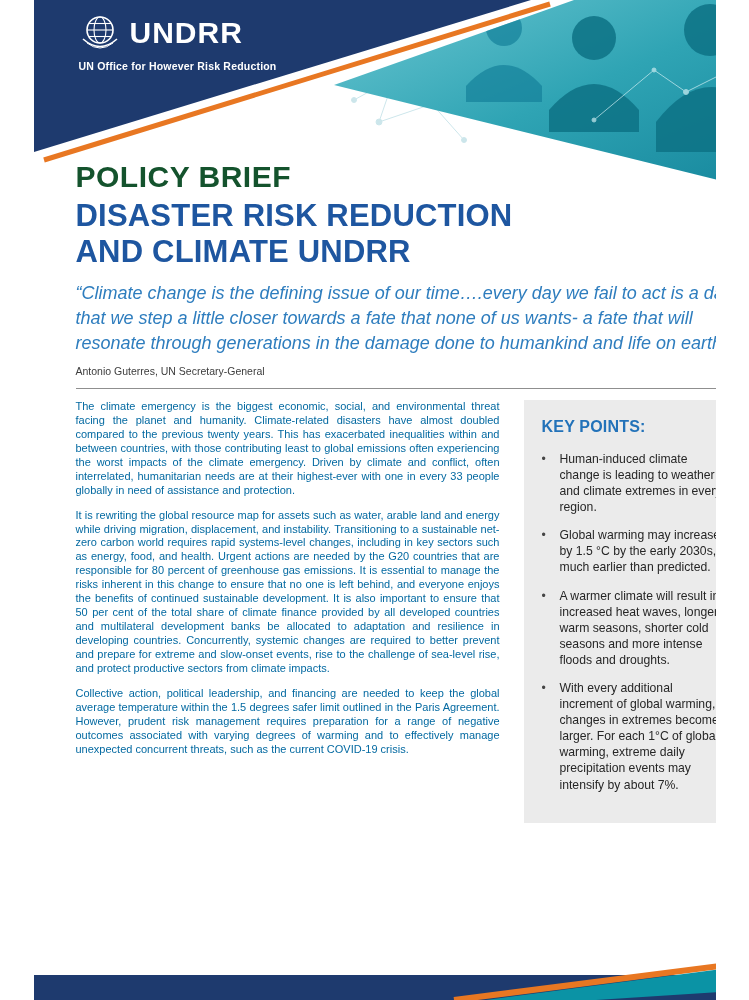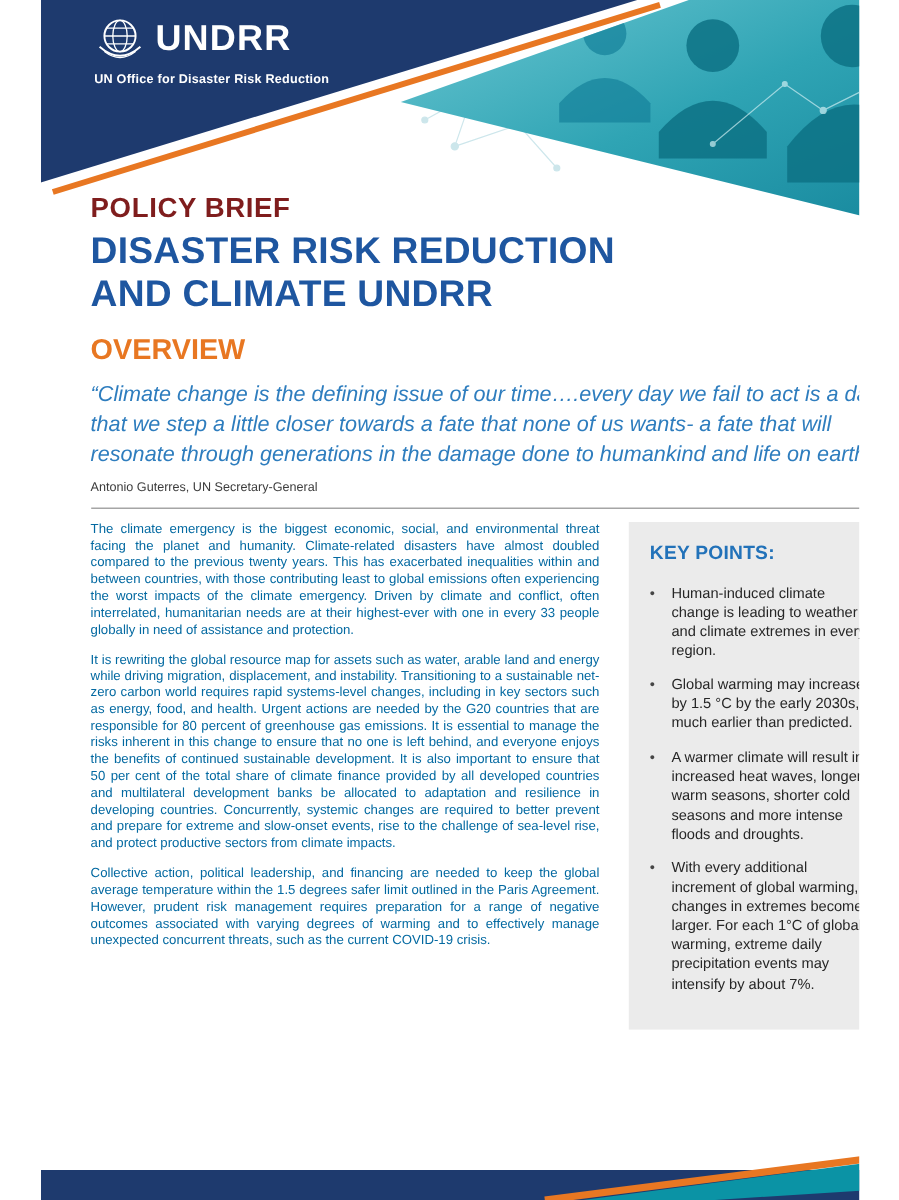--- a/index.html
+++ b/index.html
@@ -11,21 +11,21 @@
   }
   .header-art { position:absolute; top:0; left:0; pointer-events:none; }
   .footer-art { position:absolute; bottom:0; left:0; pointer-events:none; }
 
   .logo-block { position:absolute; top:12px; left:45px; color:#ffffff; z-index:5; }
   .logo-row { display:flex; align-items:center; gap:9px; }
   .logo-text { font-size:30px; font-weight:bold; letter-spacing:1px; line-height:1; }
   .logo-subtitle { font-size:10.5px; font-weight:bold; margin-top:6px; letter-spacing:.2px; }
 
   main { position:absolute; top:162px; left:42px; width:666px; z-index:4; }
-  .kicker { color:#7f1d1d; font-size:23px; font-weight:bold; letter-spacing:.5px; line-height:1; }
+  .kicker { color:#14532d; font-size:30px; font-weight:bold; letter-spacing:.5px; line-height:1; }
   h1.doc-title { color:#1e56a0; font-size:31px; font-weight:bold; line-height:1.15; margin-top:6px; letter-spacing:.2px; }
   .overview-title { color:#e87722; font-size:24px; font-weight:bold; margin-top:18px; line-height:1; }
   .quote { color:#2e7dbe; font-style:italic; font-size:18px; line-height:1.38; margin-top:12px; }
   .attribution { color:#3c3c3c; font-size:10.5px; margin-top:9px; }
   hr.divider { border:none; border-top:1px solid #8f8f8f; margin-top:11px; }
 
   .columns { display:flex; gap:24px; margin-top:11px; align-items:flex-start; }
   article.body-copy { flex:0 0 424px; font-size:11px; line-height:1.27; color:#0369a1; text-align:justify; }
   article.body-copy p + p { margin-top:11px; }
 
@@ -115,31 +115,30 @@
         <circle cx="21" cy="18" r="13" fill="none" stroke="#ffffff" stroke-width="1.6"></circle>
         <ellipse cx="21" cy="18" rx="6" ry="13" fill="none" stroke="#ffffff" stroke-width="1.1"></ellipse>
         <line x1="8" y1="18" x2="34" y2="18" stroke="#ffffff" stroke-width="1.1"></line>
         <line x1="10" y1="11.5" x2="32" y2="11.5" stroke="#ffffff" stroke-width="1.1"></line>
         <line x1="10" y1="24.5" x2="32" y2="24.5" stroke="#ffffff" stroke-width="1.1"></line>
         <path d="M4,27 Q21,42 38,27" fill="none" stroke="#ffffff" stroke-width="1.6"></path>
         <path d="M8,31 Q21,41 34,31" fill="none" stroke="#ffffff" stroke-width="1"></path>
       </svg>
       <span class="logo-text">UNDRR</span>
     </div>
-    <div class="logo-subtitle">UN Office for Disaster Risk Reduction</div>
+    <div class="logo-subtitle">UN Office for However Risk Reduction</div>
   </div>
 
   <main>
     <div class="kicker">POLICY BRIEF</div>
     <h1 class="doc-title">
       <span>DISASTER RISK REDUCTION</span><br>
       <span>AND CLIMATE UNDRR</span>
     </h1>
 
-    <div class="overview-title">OVERVIEW</div>
     <div class="quote">“Climate change is the defining issue of our time….every day we fail to act is a day that we step a little closer towards a fate that none of us wants- a fate that will resonate through generations in the damage done to humankind and life on earth.”</div>
     <div class="attribution">Antonio Guterres, UN Secretary-General</div>
 
     <hr class="divider">
 
     <div class="columns">
       <article class="body-copy">
         <p>The climate emergency is the biggest economic, social, and environmental threat facing the planet and humanity. Climate-related disasters have almost doubled compared to the previous twenty years. This has exacerbated inequalities within and between countries, with those contributing least to global emissions often experiencing the worst impacts of the climate emergency. Driven by climate and conflict, often interrelated, humanitarian needs are at their highest-ever with one in every 33 people globally in need of assistance and protection.</p>
         <p>It is rewriting the global resource map for assets such as water, arable land and energy while driving migration, displacement, and instability. Transitioning to a sustainable net-zero carbon world requires rapid systems-level changes, including in key sectors such as energy, food, and health. Urgent actions are needed by the G20 countries that are responsible for 80 percent of greenhouse gas emissions. It is essential to manage the risks inherent in this change to ensure that no one is left behind, and everyone enjoys the benefits of continued sustainable development. It is also important to ensure that 50 per cent of the total share of climate finance provided by all developed countries and multilateral development banks be allocated to adaptation and resilience in developing countries. Concurrently, systemic changes are required to better prevent and prepare for extreme and slow-onset events, rise to the challenge of sea-level rise, and protect productive sectors from climate impacts.</p>
         <p>Collective action, political leadership, and financing are needed to keep the global average temperature within the 1.5 degrees safer limit outlined in the Paris Agreement. However, prudent risk management requires preparation for a range of negative outcomes associated with varying degrees of warming and to effectively manage unexpected concurrent threats, such as the current COVID-19 crisis.</p>

